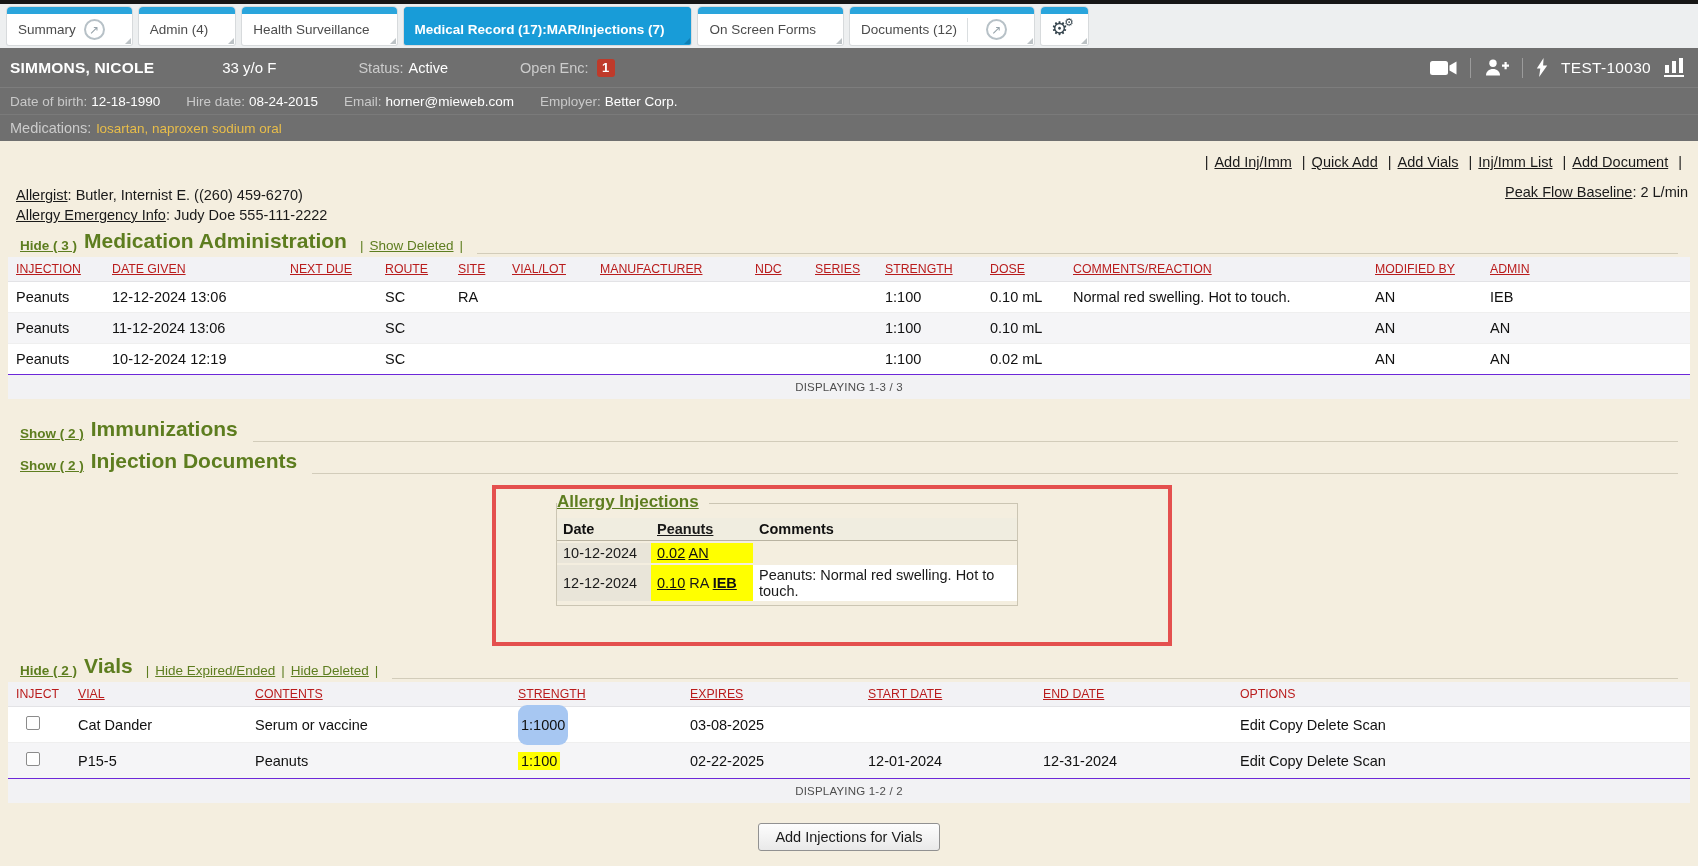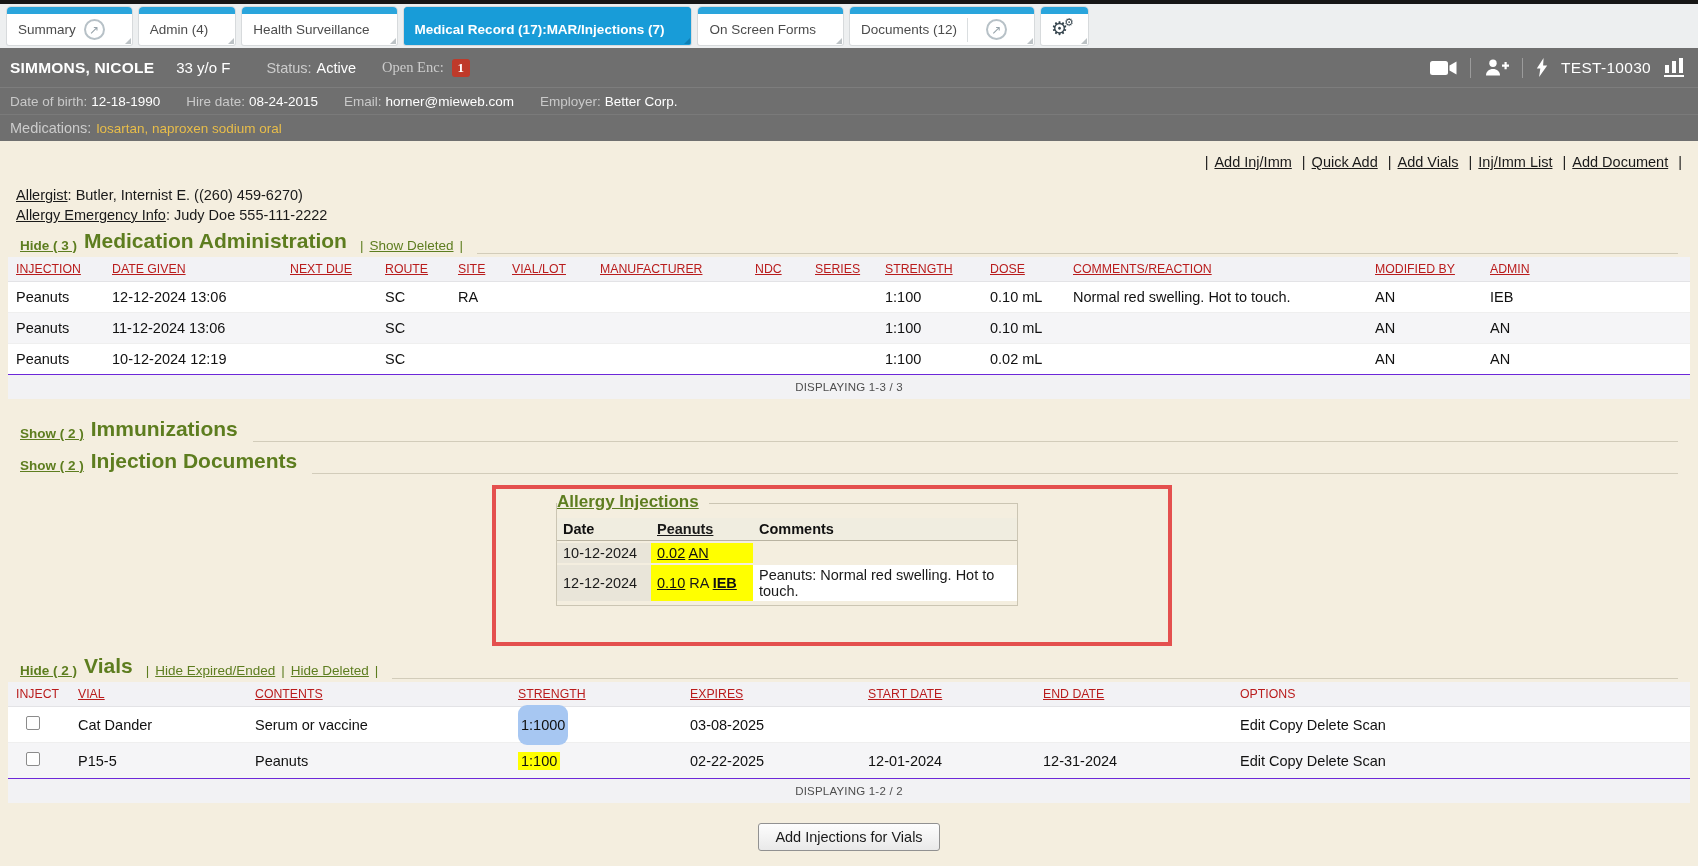--- a/index.html
+++ b/index.html
@@ -28,27 +28,27 @@
     display:inline-flex; align-items:center; justify-content:center; margin-left:8px;
     color:#97a3aa; font-size:12px; font-family:"DejaVu Sans",sans-serif; background:#fff; flex:0 0 auto;
   }
   .tab-vdiv { width:1px; height:24px; background:#dadee0; margin:0 10px 0 10px; }
   .tab.iconbox { padding:7px 10px 0 10px; }
   .gear-main { font-size:19px; color:#36454e; font-family:"DejaVu Sans",sans-serif; line-height:1; position:relative; top:-1px;}
   .gear-small { font-size:11px; color:#36454e; font-family:"DejaVu Sans",sans-serif; position:relative; top:-7px; left:-4px; }
 
   
   .ptbar { background:#6f6f6f; color:#fff; }
-  .pt-row1 { height:40px; display:flex; align-items:center; padding:0 14px 0 10px; border-bottom:1px solid #7d7d7d; }
+  .pt-row1 { height:40px; display:flex; align-items:center; padding:0 14px 0 10px; border-bottom:1px solid #7d7d7d;gap:46px; }
   .pt-name { font-weight:bold; font-size:15.5px; letter-spacing:.2px; }
   .pt-age { margin-left:22px; font-size:15px; }
   .pt-label { color:#cccccc; font-size:14.5px; }
   .pt-val { color:#fff; font-size:14.5px; margin-left:5px; }
   .pt-status { margin-left:36px; }
-  .pt-enc { margin-left:26px; display:flex; align-items:center;font-family:Liberation Serif, serif; }
+  .pt-enc { margin-left:26px; display:flex; align-items:center; }
   .enc-badge { display:inline-flex; align-items:center; justify-content:center; width:18px; height:18px;
     background:#bf3a2a; color:#fff; font-weight:bold; font-size:13px; border-radius:3px; margin-left:8px; cursor:pointer; }
   .pt-icons { margin-left:auto; display:flex; align-items:center; gap:13px; }
   .pt-icons .vdiv { width:1px; height:20px; background:#9b9b9b; }
   .chart-id { font-size:15.5px; letter-spacing:.3px; }
   .icon-btn { display:inline-flex; align-items:center; cursor:pointer; }
   .chart-underline { border-bottom:2px solid #fff; padding-bottom:2px; }
   .pt-row2 { height:27px; display:flex; align-items:center; padding:0 10px; font-size:13.5px; border-bottom:1px solid #7a7a7a; }
   .pt-row2 .pair { margin-right:26px; }
   .pt-row2 .lbl { color:#c9c9c9; }
@@ -200,20 +200,23 @@
 
   <div class="content-top">
     <div class="quick-actions">
       <div>
         <span class="bsep">|</span><a class="blink">Add Inj/Imm</a>
         <span class="bsep">|</span><a class="blink">Quick Add</a>
         <span class="bsep">|</span><a class="blink">Add Vials</a>
         <span class="bsep">|</span><a class="blink">Inj/Imm List</a>
         <span class="bsep">|</span><a class="blink">Add Document</a>
         <span class="bsep">|</span>
+      </div>
+      <div class="peak-flow">
+        <a class="blink">Peak Flow Baseline</a><span>: 2 L/min</span>
       </div>
     </div>
     <div class="allergy-info">
       <div>
         <a class="blink">Allergist</a><span>: Butler, Internist E. ((260) 459-6270)</span>
       </div>
       <div>
         <a class="blink">Allergy Emergency Info</a><span>: Judy Doe 555-111-2222</span>
       </div>
     </div>

